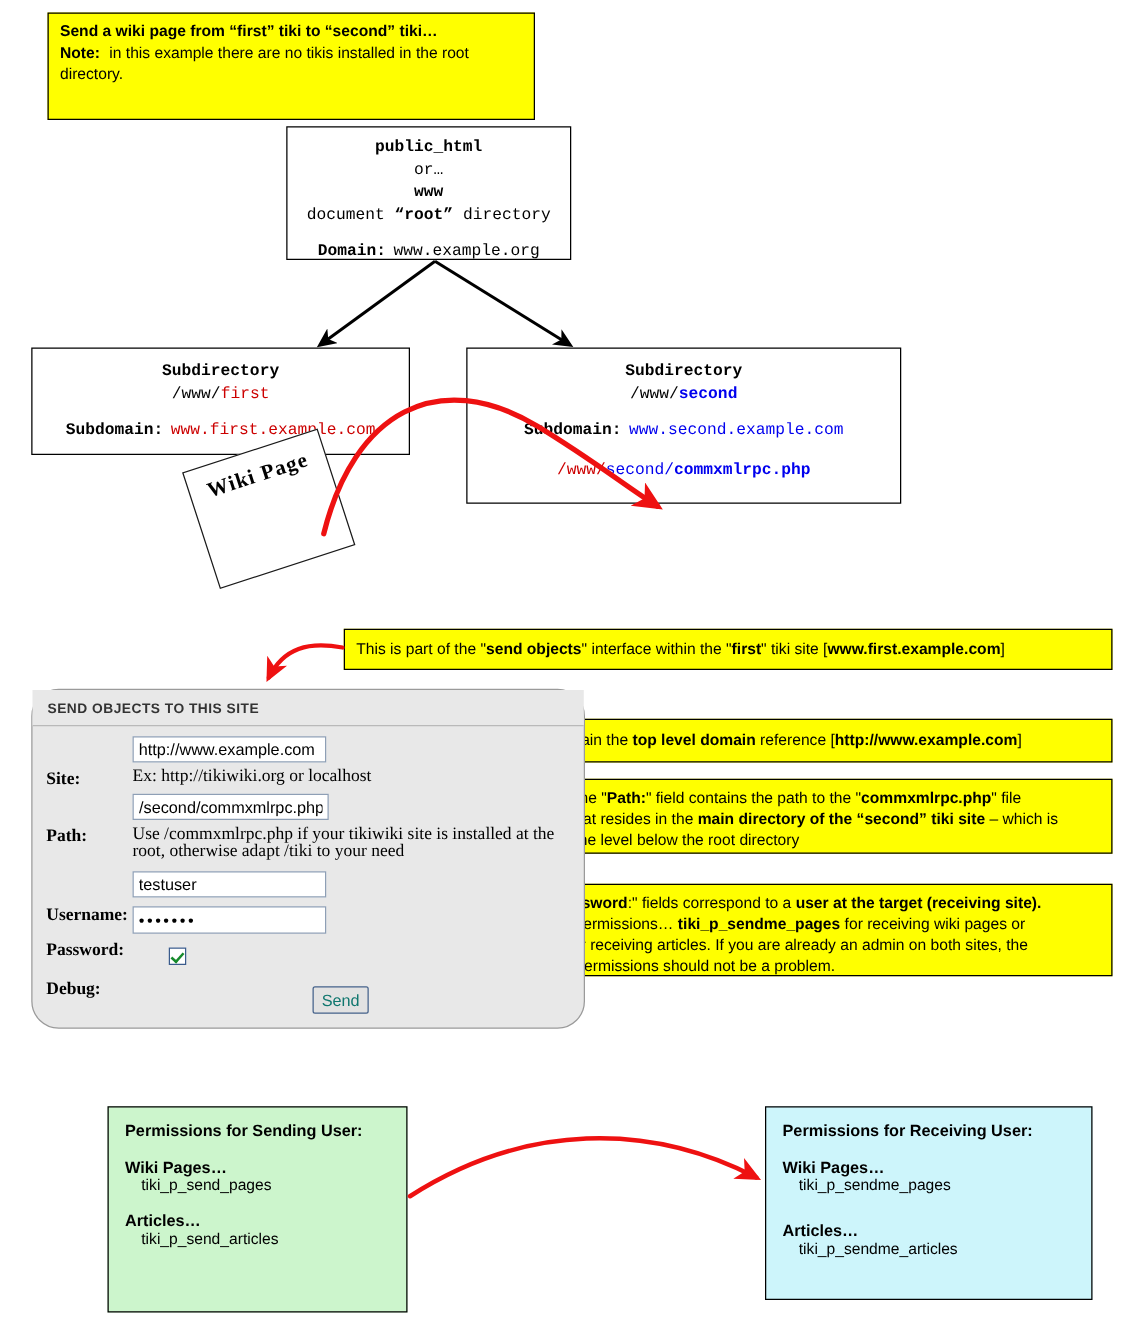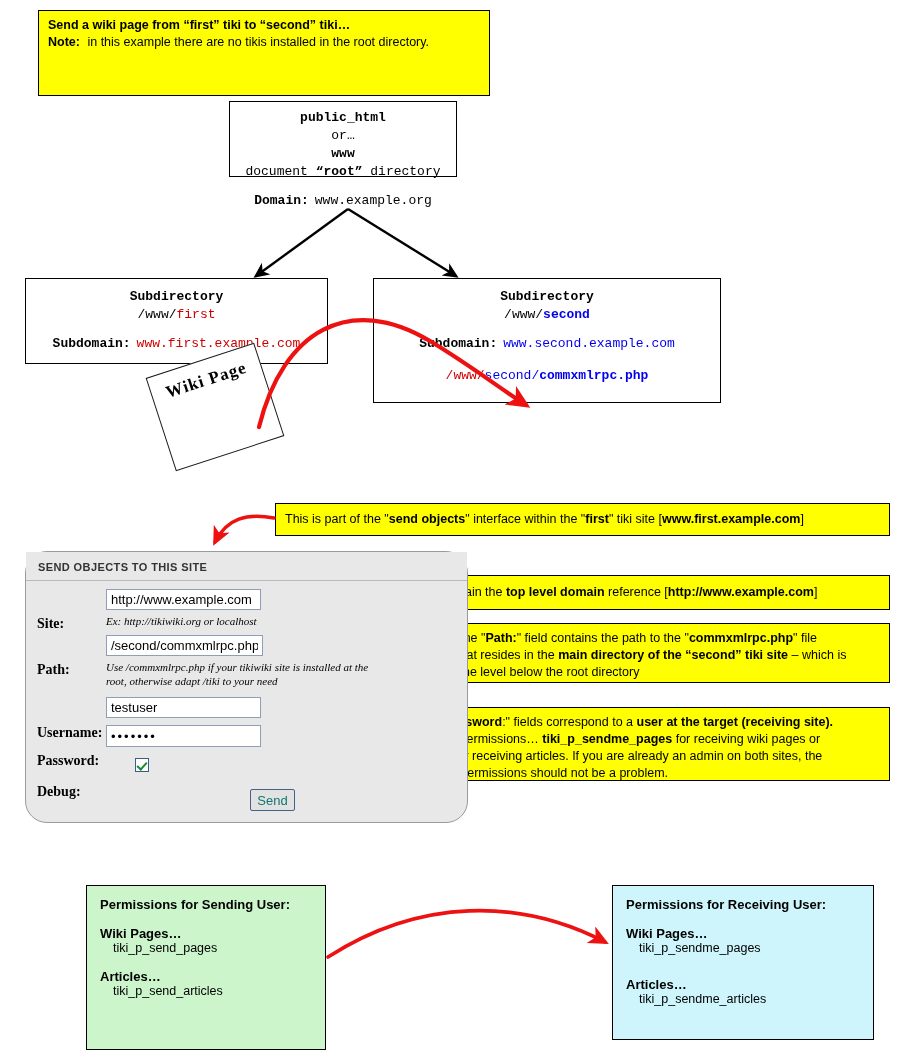--- a/index.html
+++ b/index.html
@@ -92,22 +92,21 @@
     border: 1px solid #8e9fb5;
     font-family: "Liberation Sans", sans-serif;
     font-size: 13px;
     color: #000000;
     padding: 2px 4px;
     outline: none;
   }
   .f-hint {
     position: absolute;
     font-family: "Liberation Serif", serif;
-    font-style: italic;
-    font-size: 11px;
+    font-size: 14px;
     line-height: 15px;
     color: #000000;
   }
   #debug-check {
     position: absolute;
     width: 14px; height: 14px;
     box-sizing: border-box;
     border: 1px solid #3a5b8c;
     background: #ffffff;
   }
@@ -152,30 +151,30 @@
   #arrows {
     position: absolute;
     left: 0; top: 0;
     width: 901px; height: 1059px;
     pointer-events: none;
   }
 </style>
 </head>
 <body>
 
-<div class="abs callout" id="header-note" style="left:38px; top:10px; width:452px; height:86px;">
+<div class="abs callout" id="header-note" style="left:38px; top:10px; width:390px; height:86px;">
   <div style="font-weight:bold;">Send a wiki page from “first” tiki to “second” tiki…</div>
   <div>
     <b>Note:</b>
     <span style="margin-left:4px;">in this example there are no tikis installed in the root directory.</span>
   </div>
   <div style="height:12px;"></div>
 </div>
 
-<div class="abs treebox" id="root-box" style="left:229px; top:101px; width:228px; height:76px; padding-top:7px;">
+<div class="abs treebox" id="root-box" style="left:229px; top:101px; width:228px; height:107px; padding-top:7px;">
   <div class="bold">public_html</div>
   <div>or…</div>
   <div class="bold">www</div>
   <div><span>document </span><b>“root”</b><span> directory</span></div>
   <div style="height:11px;"></div>
   <div><b>Domain:</b><span style="margin-left:6px;">www.example.org</span></div>
 </div>
 
 <div class="abs treebox" id="first-box" style="left:25px; top:278px; width:303px; height:86px; padding-top:9px;">
   <div class="bold">Subdirectory</div>

